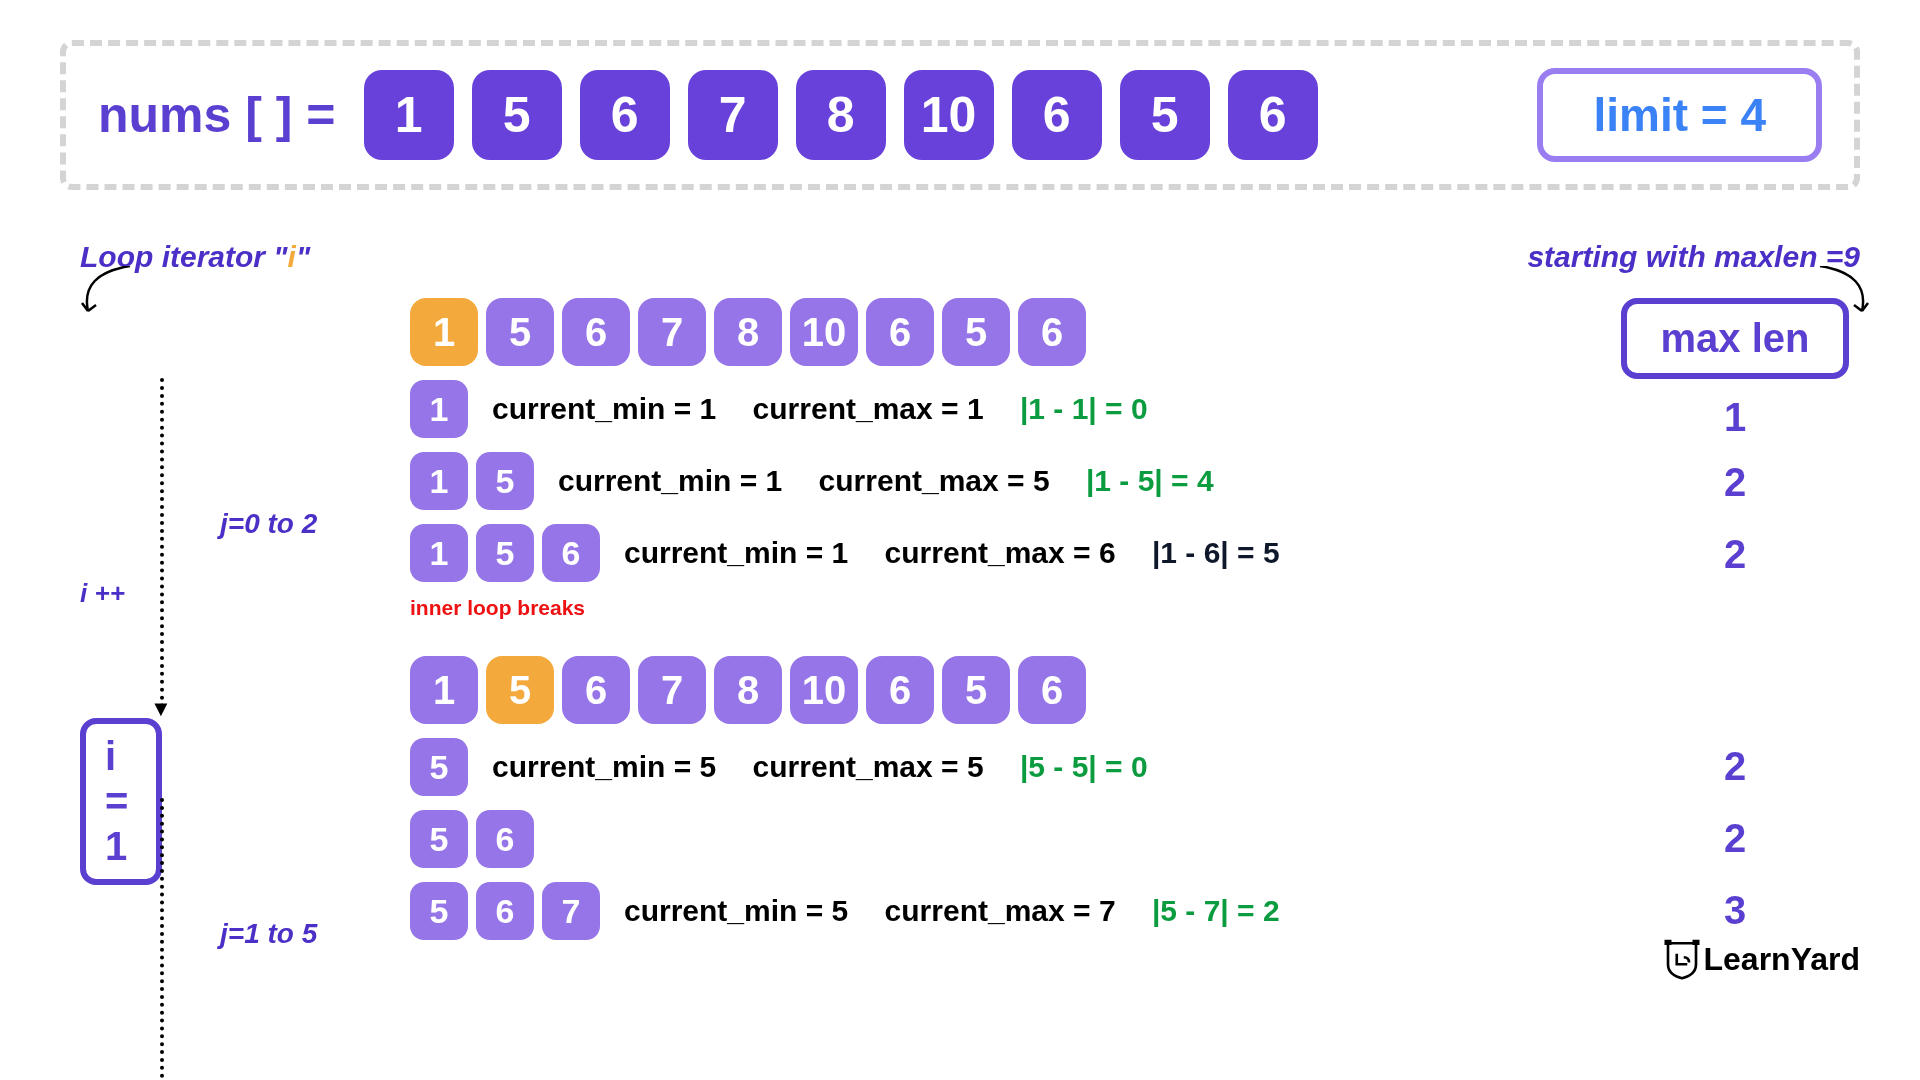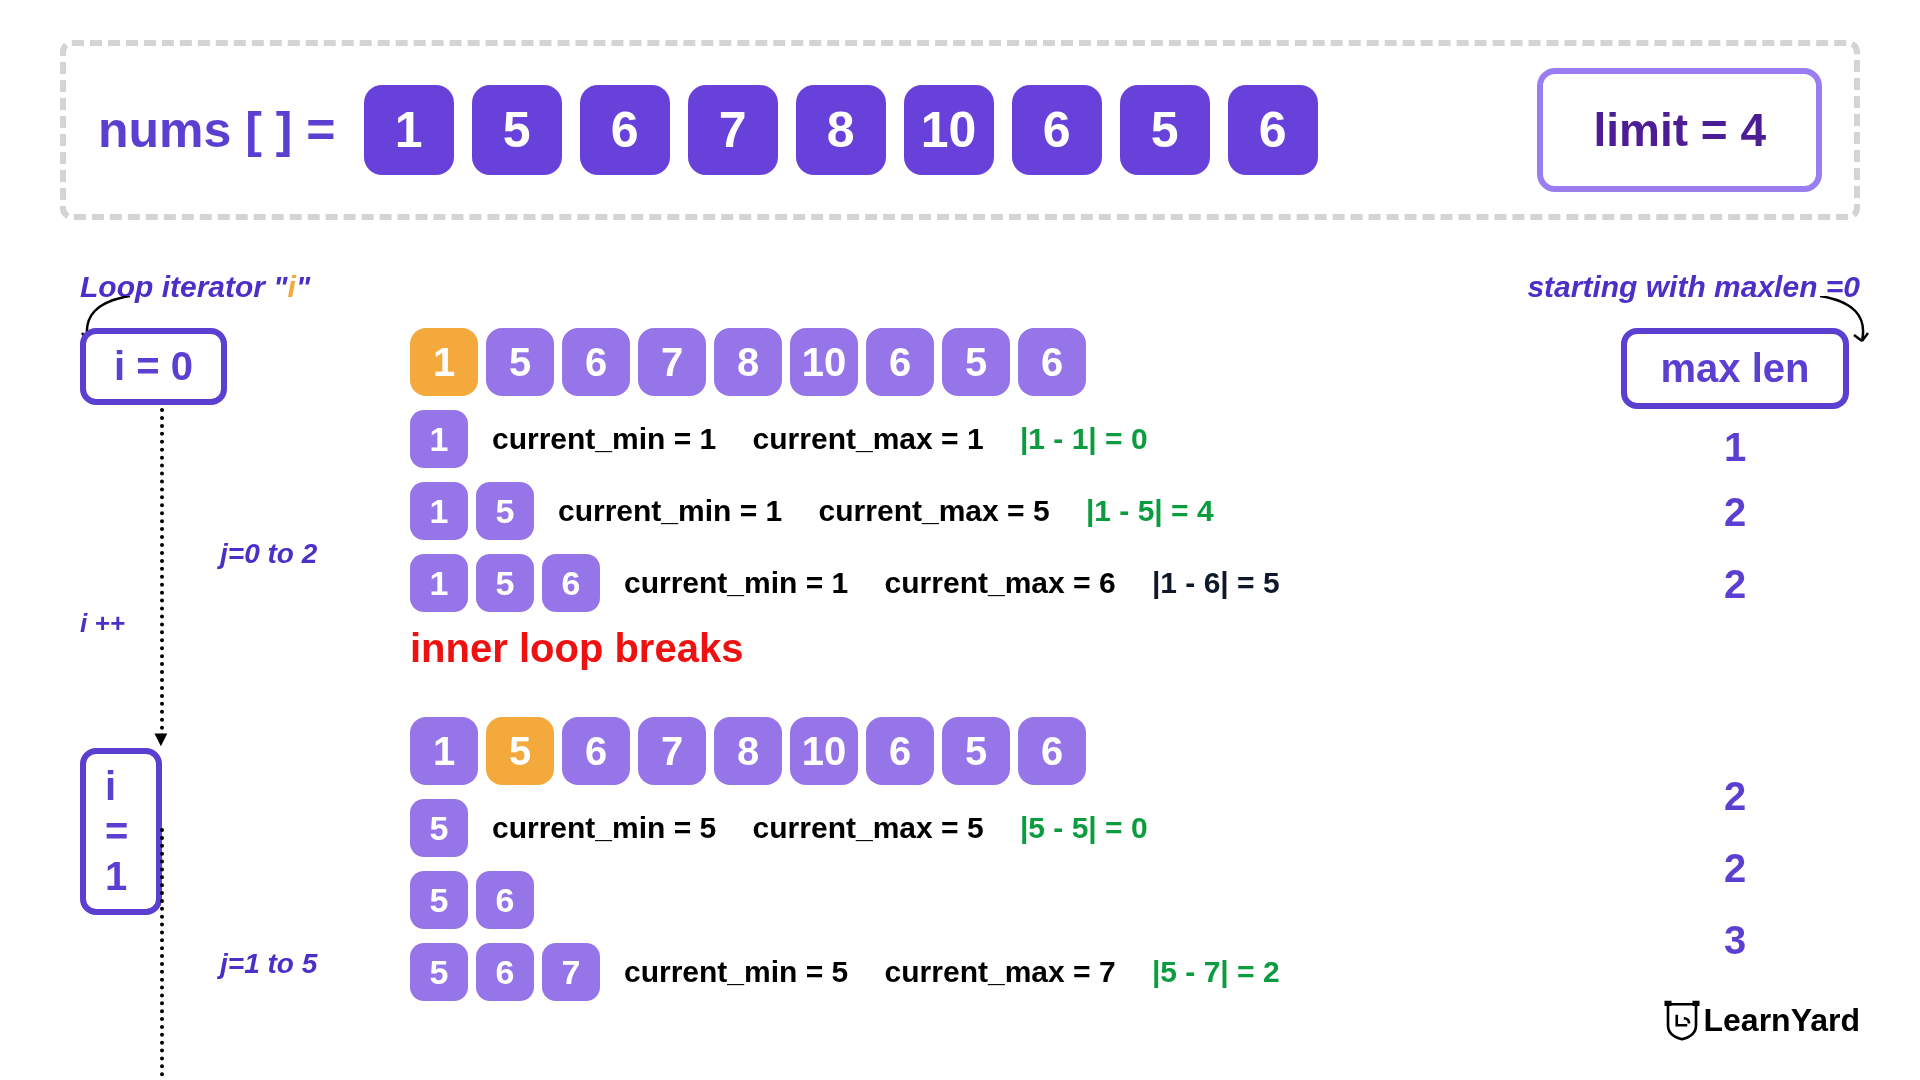--- a/index.html
+++ b/index.html
@@ -35,24 +35,24 @@
     width: 90px;
     height: 90px;
     border-radius: 18px;
     display: inline-flex;
     align-items: center;
     justify-content: center;
   }
   .limit-box {
     border: 6px solid #9a7ef1;
     border-radius: 18px;
-    color: #4c1d95;
+    color: #3b82f6;
     font-size: 46px;
     font-weight: 900;
-    padding: 29px 50px;
+    padding: 14px 50px;
     margin-left: auto;
   }
   .ann-italic {
     color: #4b2fc7;
     font-style: italic;
     font-weight: 800;
     font-size: 30px;
   }
   .i-box {
     border: 6px solid #5b3fd1;
@@ -115,21 +115,21 @@
     font-size: 40px;
     font-weight: 900;
     padding: 12px 34px;
     background: #fff;
     display: inline-block;
   }
   .main-area { display: flex; gap: 30px; }
   .left-col { width: 320px; position: relative; }
   .mid-col { flex: 1; }
   .right-col { width: 250px; text-align: center; }
-  .breaks { color: #e11; font-size: 40px; font-weight: 900; margin: 10px 0 46px 0; }
+  .breaks { color: #e11; font-size: 21px; font-weight: 900; margin: 10px 0 36px 0; }
   .logo {
     position: absolute;
     right: 60px;
     bottom: 14px;
     display: flex;
     align-items: center;
     color: #000;
     font-size: 32px;
     font-weight: 600;
   }
@@ -166,38 +166,35 @@
     <span class="cell">6</span>
     <span class="cell">5</span>
     <span class="cell">6</span>
     <span class="limit-box">limit = 4</span>
   </div>
 
   <div style="position:relative; height:50px; margin-bottom:8px;">
     <span class="ann-italic" style="position:absolute; left:20px;">
       <span>Loop iterator "</span><span style="color:#f3a93c;">i</span><span>"</span>
     </span>
-    <span class="ann-italic" style="position:absolute; right:0;">starting with maxlen =0</span>
+    <span class="ann-italic" style="position:absolute; right:0;">starting with maxlen =9</span>
 
     <svg class="curve" style="left:10px; top:26px;" width="80" height="60">
       <path d="M 60 0 Q 10 8 18 45" stroke="#000" stroke-width="2.5" fill="none"></path>
       <path d="M 18 45 l -6 -8 m 6 8 l 8 -6" stroke="#000" stroke-width="2.5" fill="none"></path>
     </svg>
     <svg class="curve" style="right:-20px; top:26px;" width="80" height="60">
       <path d="M 20 0 Q 70 8 62 45" stroke="#000" stroke-width="2.5" fill="none"></path>
       <path d="M 62 45 l 6 -8 m -6 8 l -8 -6" stroke="#000" stroke-width="2.5" fill="none"></path>
     </svg>
   </div>
 
   <div class="main-area">
 
     <div class="left-col">
-      <div style="position:relative; height:80px;">
-        <span class="i-box" style="position:absolute; left:20px;">i = 0</span>
-      </div>
       <div class="dotted-line" style="left:100px; top:80px; height:330px;"></div>
       <span class="arrowhead" style="left:90px; top:398px;">▼</span>
       <span class="j-label" style="left:160px; top:210px;">j=0 to 2</span>
       <span class="ipp" style="left:20px; top:280px;">i ++</span>
 
       <div style="position:absolute; top:420px;">
         <span class="i-box" style="position:absolute; left:20px;padding-left:19px;">i = 1</span>
       </div>
       <div class="dotted-line" style="left:100px; top:500px; height:280px;"></div>
       <span class="j-label" style="left:160px; top:620px;">j=1 to 5</span>

